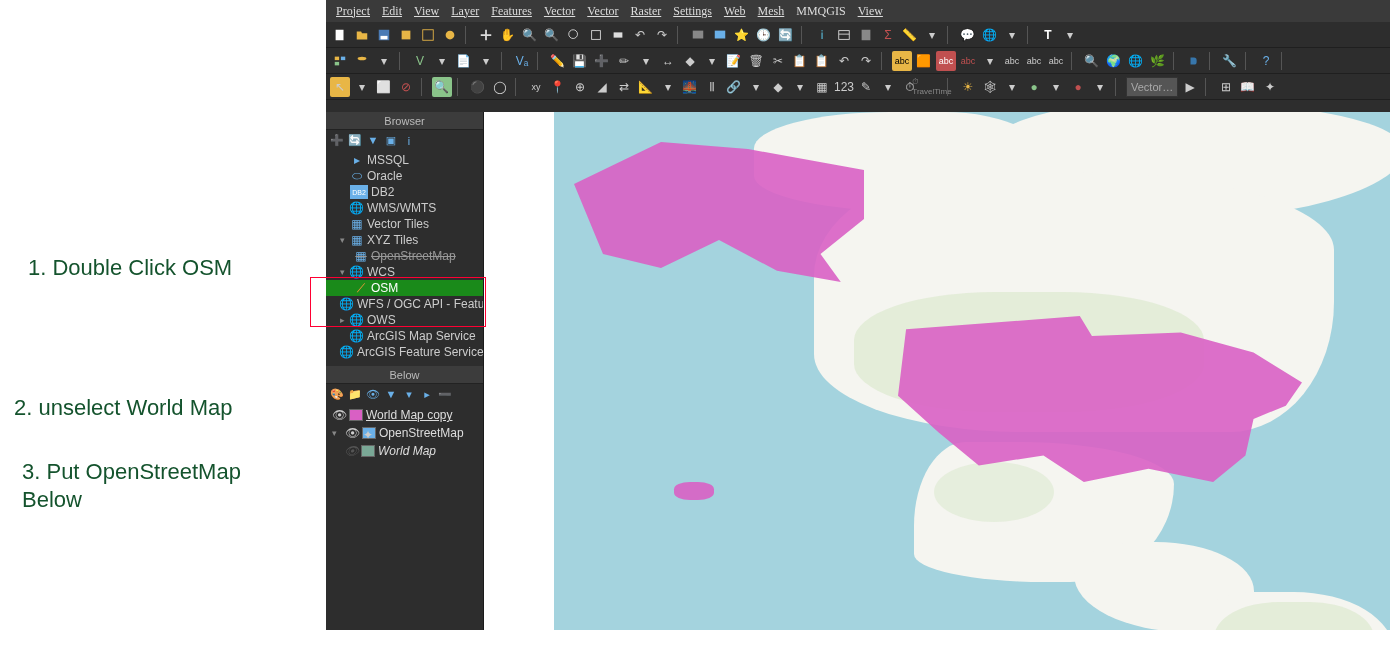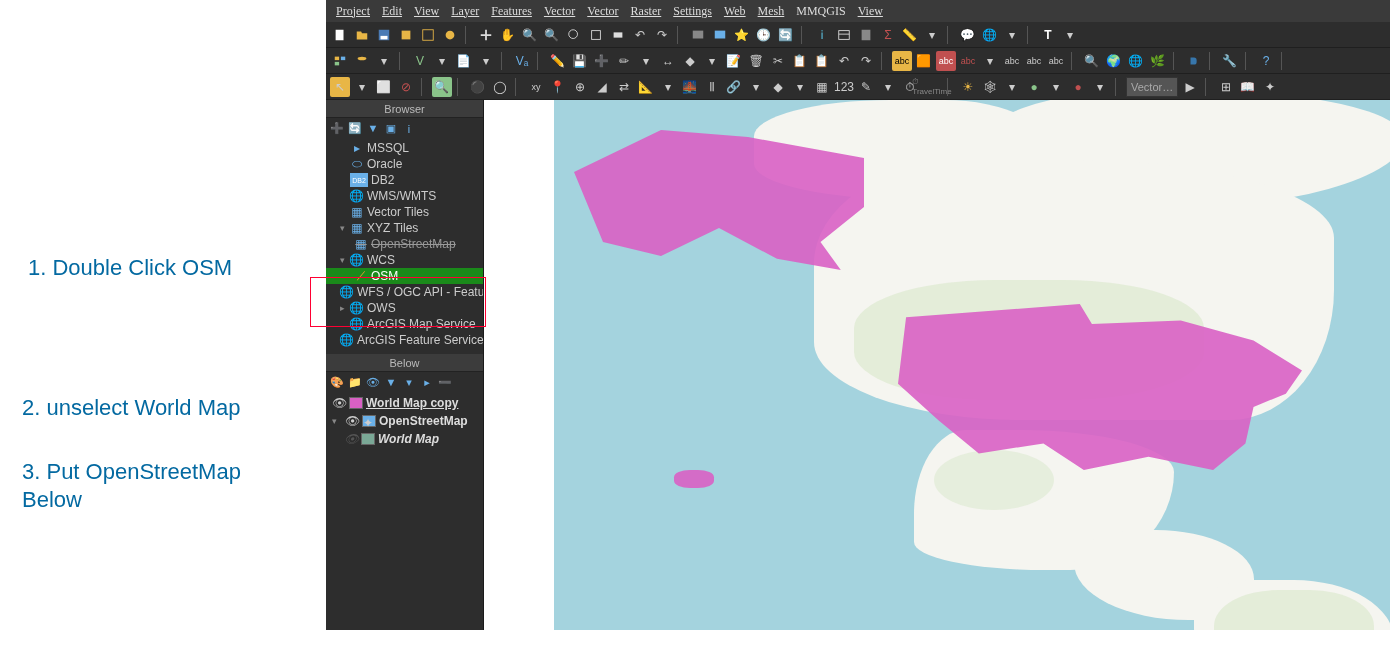--- a/index.html
+++ b/index.html
@@ -8,26 +8,26 @@
     height: 671px;
     background: #ffffff;
     font-family: -apple-system, "Segoe UI", Arial, sans-serif;
     font-size: 12px;
     position: relative;
     overflow: hidden;
   }
   
   .annotation {
     position: absolute;
-    color: #0369a1;
+    color: #14532d;
     font-size: 22px;
     font-weight: 400;
   }
   .ann1 { top: 255px; left: 28px; }
-  .ann2 { top: 395px; left: 22px; }
+  .ann2 { top: 395px; left: 14px; }
   .ann3 { top: 458px; left: 22px; width: 260px; line-height: 1.25; }
 
   
   .qgis-window {
     position: absolute;
     left: 326px;
     top: 0;
     width: 1064px;
     height: 630px;
     background: #2d2d2d;
@@ -82,20 +82,21 @@
     padding: 0 4px;
     display: flex;
     align-items: center;
   }
 
   
   .main {
     flex: 1;
     display: flex;
     overflow: hidden;
+    margin-top: 12px;
   }
   .sidebar {
     width: 158px;
     background: #2d2d2d;
     color: #ccc;
     display: flex;
     flex-direction: column;
     border-right: 1px solid #1a1a1a;
   }
   .panel-title {
@@ -166,21 +167,21 @@
     align-items: center;
     height: 18px;
     padding-left: 6px;
     gap: 3px;
     color: #ccc;
     white-space: nowrap;
   }
   .layer-item .eye { width: 14px; font-size: 12px; color: #ccc; }
   .layer-item .eye.off { color: #555; }
   .layer-item .swatch { width: 14px; height: 12px; border: 1px solid #666; }
-  .layer-item b { font-weight: bold; color: #ddd; }
+  .layer-item b { font-weight: normal; color: #ddd; }
   .layer-item u { text-decoration: underline; }
   .layer-item.italic { font-style: italic; }
 
   
   .red-box {
     position: absolute;
     border: 1px solid #ff0033;
     pointer-events: none;
   }
 

